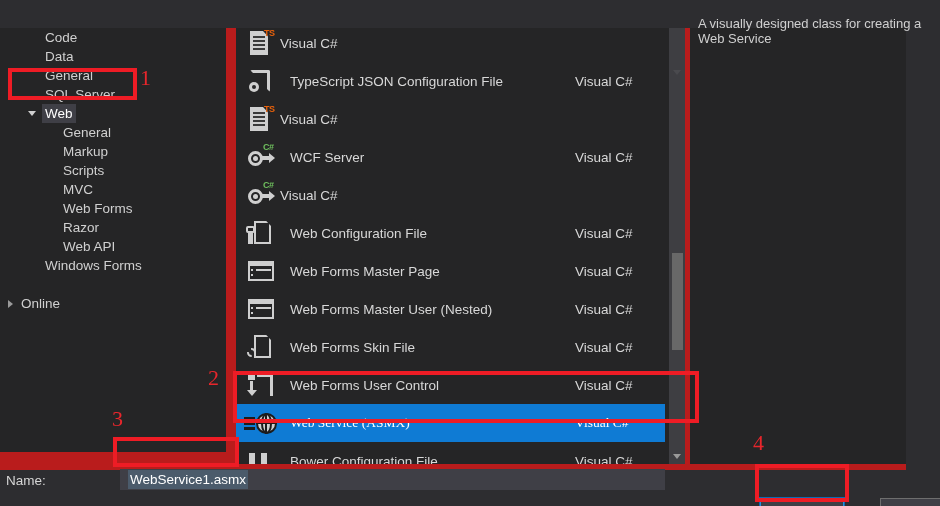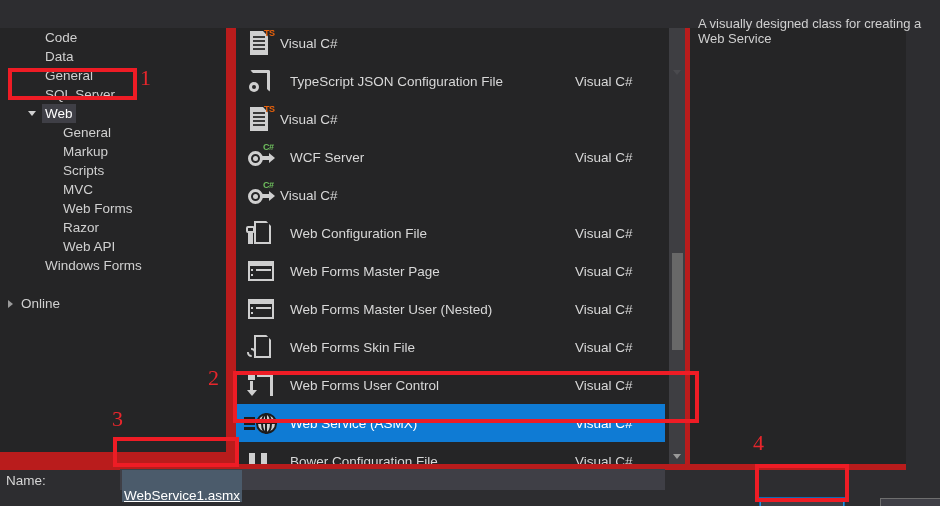--- a/index.html
+++ b/index.html
@@ -56,21 +56,21 @@
   
   .list-wrap {
     position:absolute; left:236px; top:0; width:448px; height:436px;
     background:#252526; overflow:hidden;
   }
   .list-inner { position:absolute; left:0; top:-4px; width:429px; }
   .row {
     position:relative; height:38px; display:flex; align-items:center;
     padding-left:6px; color:#d8d8d8; font-size:13.5px;
   }
-  .row.sel { background:#0f7bd4; color:#ffffff; }
+  .row.sel { background:#0f7bd4; color:#ffffff;font-family:Liberation Serif, serif; }
   .row .ico { width:38px; height:32px; flex:0 0 38px; position:relative; }
   .row .name { flex:1 1 auto; padding-left:10px; white-space:nowrap; overflow:hidden; }
   .row .lang { flex:0 0 auto; width:90px; text-align:left; }
 
   
   .ic { position:absolute; }
   .doc {
     left:8px; top:4px; width:18px; height:24px; background:#cfcfcf;
     clip-path: polygon(0 0, 72% 0, 100% 22%, 100% 100%, 0 100%);
   }
@@ -144,23 +144,23 @@
   .desc-line2 { position:absolute; left:8px; top:2px; }
 
   
   .name-label { position:absolute; left:6px; top:445px; font-size:13.5px; color:#d6d6d6; }
   .name-input {
     position:absolute; left:120px; top:441px; width:545px; height:21px;
     background:#3f3f46; border:none; color:#e8e8e8; font-size:13.5px;
     font-family:"Liberation Sans", sans-serif; padding-left:3px; line-height:21px;
   }
   .name-sel {
-    position:absolute; left:122px; top:442px; height:19px;
+    position:absolute; left:128px; top:442px; height:19px;
     background:#4b5b6b; color:#ffffff; font-size:13.5px; line-height:19px;
-    padding:16px 2px; white-space:nowrap;text-decoration:underline;
+    padding:0 2px; white-space:nowrap;
   }
 
   
   .footer-sep { position:absolute; left:0; top:496px; width:906px; height:10px; background:#1e1e1e; }
   .btn {
     position:absolute; top:470px; height:26px; background:#3f3f46;
     border:1px solid #6e6e6e; color:#f0f0f0; font-size:13.5px;
     font-family:"Liberation Sans", sans-serif;
     display:flex;align-items:center;justify-content:center; cursor:pointer;
   }

